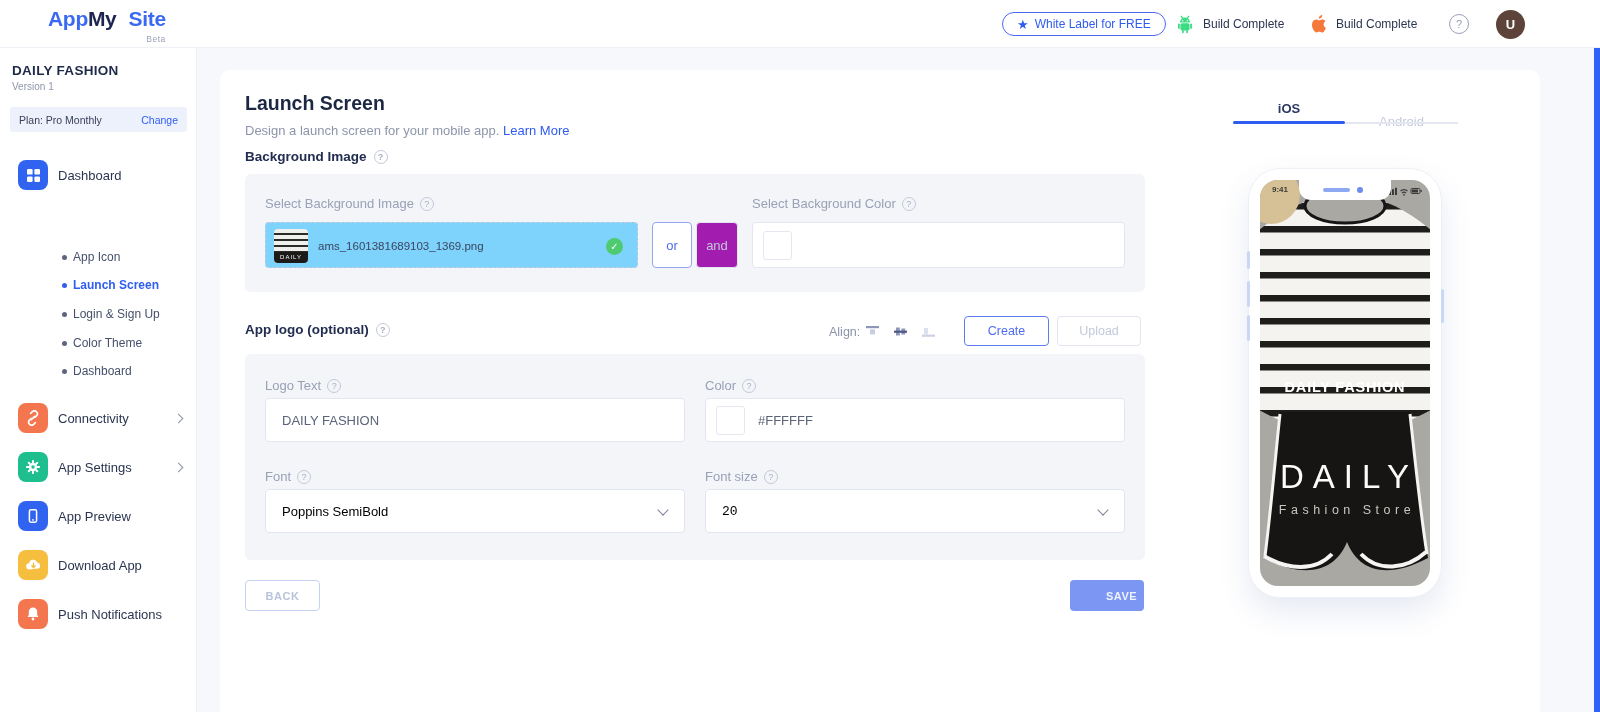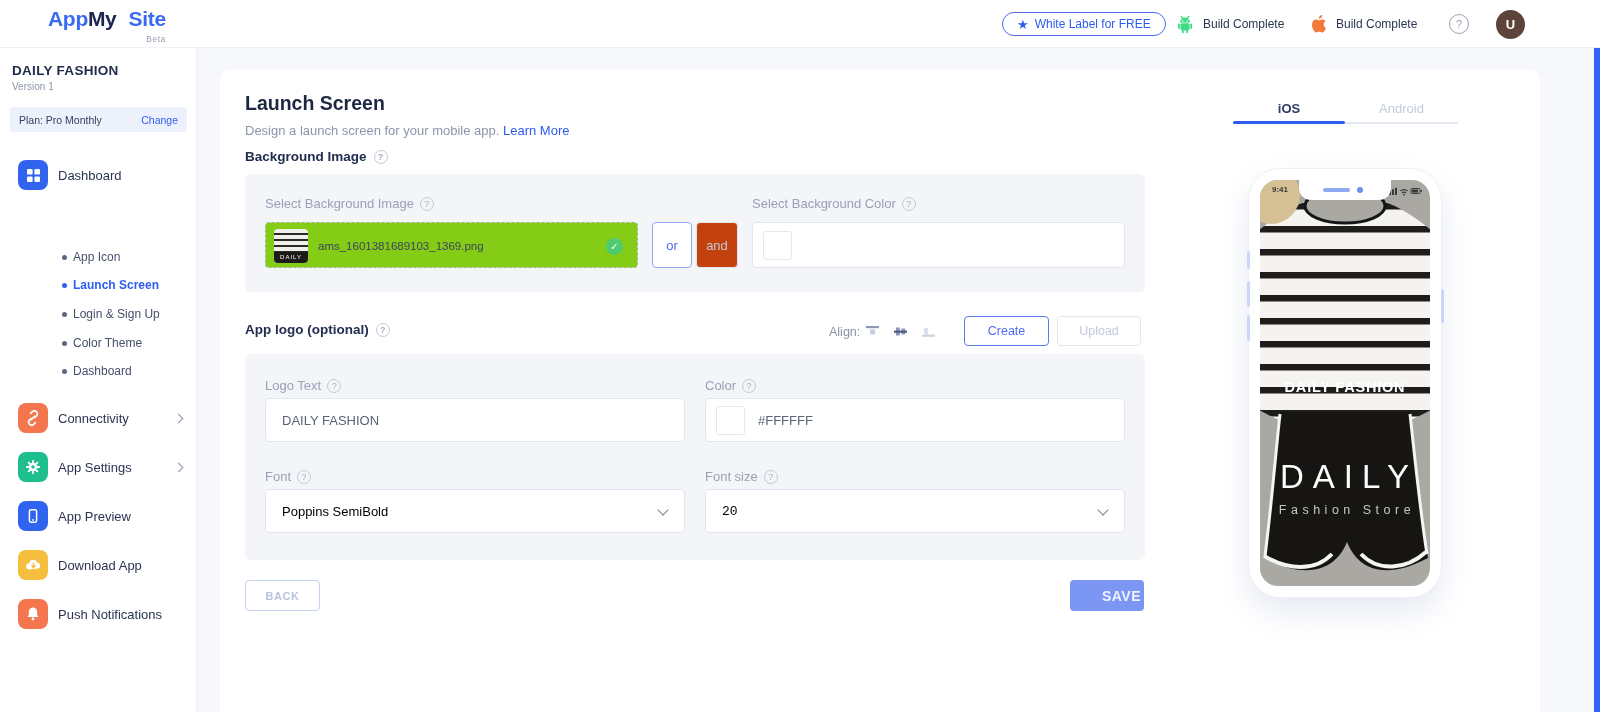--- a/index.html
+++ b/index.html
@@ -46,34 +46,34 @@
   .card { position:absolute; left:220px; top:70px; width:1320px; height:642px; background:#fff; border-radius:10px 10px 0 0; }
   .page-title { position:absolute; left:245px; top:92px; font-size:19.5px; font-weight:800; color:#1c2742; }
   .page-sub { position:absolute; left:245px; top:123px; font-size:13px; color:#8d95aa; }
   .page-sub .lm { color:#2e5bf0; cursor:pointer; }
   .sec-label { position:absolute; font-size:13.5px; font-weight:700; color:#222d4f; display:flex; align-items:center; gap:7px; }
   .q-icon { width:14px; height:14px; border:1.1px solid #c3c9d8; border-radius:50%; color:#a8afc2; font-size:9px;
             display:inline-flex; align-items:center; justify-content:center; flex:0 0 auto; }
   .q-icon::after { content:"?"; }
   .gray-sec { position:absolute; left:245px; width:900px; background:#f3f5f9; border-radius:6px; }
   .fld-label { position:absolute; font-size:13px; color:#99a1b6; display:flex; align-items:center; gap:6px; }
-  .dashed-box { position:absolute; left:20px; top:48px; width:373px; height:46px; background:#84cc16; border:1px dashed #c7cdde;
+  .dashed-box { position:absolute; left:20px; top:48px; width:373px; height:46px; background:#7dd3fc; border:1px dashed #c7cdde;
                 border-radius:4px; cursor:pointer; }
   .thumb { position:absolute; left:8px; top:6px; width:34px; height:34px; border-radius:4px; overflow:hidden;
            background:repeating-linear-gradient(180deg,#efefec 0 4px,#2b2b28 4px 6px); }
   .thumb-bar { position:absolute; left:0; bottom:0; width:100%; height:11px; background:#1c1b19; color:#fff; font-size:6px;
                letter-spacing:1px; text-align:center; line-height:11px; }
   .fname { position:absolute; left:52px; top:0; height:46px; display:flex; align-items:center; font-size:11.5px; color:#3c445f; }
   .check { position:absolute; right:14px; top:15px; width:17px; height:17px; border-radius:50%; background:#4ecb71; color:#fff;
            font-size:10px; display:flex; align-items:center; justify-content:center; }
   .check::after { content:"✓"; }
   .tog { position:absolute; top:48px; height:46px; border-radius:4px; display:flex; align-items:center; justify-content:center;
          font-size:13px; cursor:pointer; background:#fff; }
   .tog.or { left:407px; width:40px; border:1px solid #93a7f2; color:#4f6af0; }
-  .tog.and { left:451px; width:42px; border:1px solid #e2e6f0; color:#c3c9da; background:#c2410c; }
+  .tog.and { left:451px; width:42px; border:1px solid #e2e6f0; color:#c3c9da; background:#a21caf; }
   .colorbox { position:absolute; left:507px; top:48px; width:373px; height:46px; background:#fff; border:1px solid #e2e6f0; border-radius:4px; cursor:pointer; }
   .swatch { position:absolute; left:10px; top:8px; width:29px; height:29px; background:#fff; border:1px solid #e4e7f0; border-radius:3px; }
 
   .align-row-label { position:absolute; left:829px; top:325px; font-size:12.5px; color:#8b93a9; }
   .align-ic { position:absolute; top:323px; width:17px; height:17px; cursor:pointer; }
   .btn-outline { position:absolute; top:316px; height:30px; border-radius:4px; background:#fff; font-size:12.5px;
                  display:flex; align-items:center; justify-content:center; cursor:pointer; }
   .btn-create { left:964px; width:85px; border:1px solid #5c7cf0; color:#4f6af0; }
   .btn-upload { left:1057px; width:84px; border:1px solid #e2e6f0; color:#c3c9da; }
 
@@ -82,27 +82,27 @@
                font-size:13px; color:#5a6377; font-family:"Liberation Sans",sans-serif; }
   .inp.with-swatch input { left:52px; width:75%; }
   .sel { position:absolute; height:44px; background:#fff; border:1px solid #e2e6f0; border-radius:4px; cursor:pointer; }
   .sel .sel-val { position:absolute; left:16px; top:0; height:42px; display:flex; align-items:center; font-size:13px; color:#000000;text-align:right; }
   .sel .sel-chev { position:absolute; right:17px; top:16px; width:8px; height:8px; border-right:1.6px solid #7c849c; border-bottom:1.6px solid #7c849c; transform:rotate(45deg); }
 
   .btn-back { position:absolute; left:245px; top:580px; width:75px; height:31px; border:1px solid #c6d2f1; border-radius:4px;
               background:#fff; color:#b9c3da; font-size:11px; font-weight:700; letter-spacing:.5px;
               display:flex; align-items:center; justify-content:center; cursor:pointer; }
   .btn-save { position:absolute; left:1070px; top:580px; width:74px; height:31px; border-radius:4px; background:#7b96f3;
-              color:#eef1ff; font-size:14px; font-weight:700; letter-spacing:.5px;
+              color:#eef1ff; font-size:11px; font-weight:700; letter-spacing:.5px;
               display:flex; align-items:center; justify-content:center; cursor:pointer;padding-left:29px; }
 
   
   .tab { position:absolute; top:95px; height:26px; display:flex; align-items:center; justify-content:center; font-size:13px; cursor:pointer; }
   .tab-ios { left:1233px; width:112px; color:#2b3a64; font-weight:600; }
-  .tab-android { left:1345px; width:113px; color:#c5cbdc; }
+  .tab-android { left:1345px; width:113px; color:#c5cbdc;margin-top:13px; }
   .tab-underline-blue { position:absolute; left:1233px; top:121px; width:112px; height:3px; background:#2e5bf0; border-radius:2px; }
   .tab-underline-gray { position:absolute; left:1345px; top:122px; width:113px; height:2px; background:#e4e7f0; }
 
   .phone { position:absolute; left:1248px; top:168px; width:194px; height:430px; background:#fff; border:1px solid #eef0f6;
            border-radius:32px; box-shadow:0 14px 30px rgba(70,90,160,.13); }
   .side-btn { position:absolute; width:3px; background:#c9d8f8; border-radius:2px; }
   .screen { position:absolute; left:11px; top:11px; width:170px; height:406px; border-radius:18px; overflow:hidden; background:#a9a8a3; }
   .beige { position:absolute; left:-18px; top:-14px; width:58px; height:58px; border-radius:50%; background:#d6c095; }
   .notch { position:absolute; left:50%; top:0; transform:translateX(-50%); width:92px; height:20px; background:#fff; border-radius:0 0 12px 12px; }
   .notch .spk { position:absolute; left:24px; top:8px; width:27px; height:3.5px; border-radius:2px; background:#8fa8f2; }

